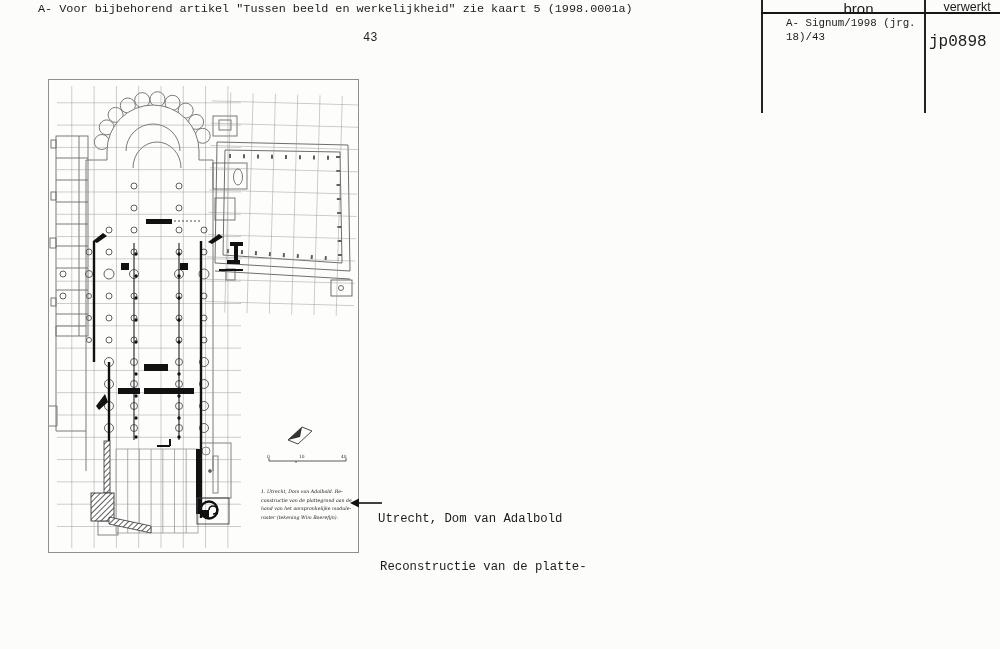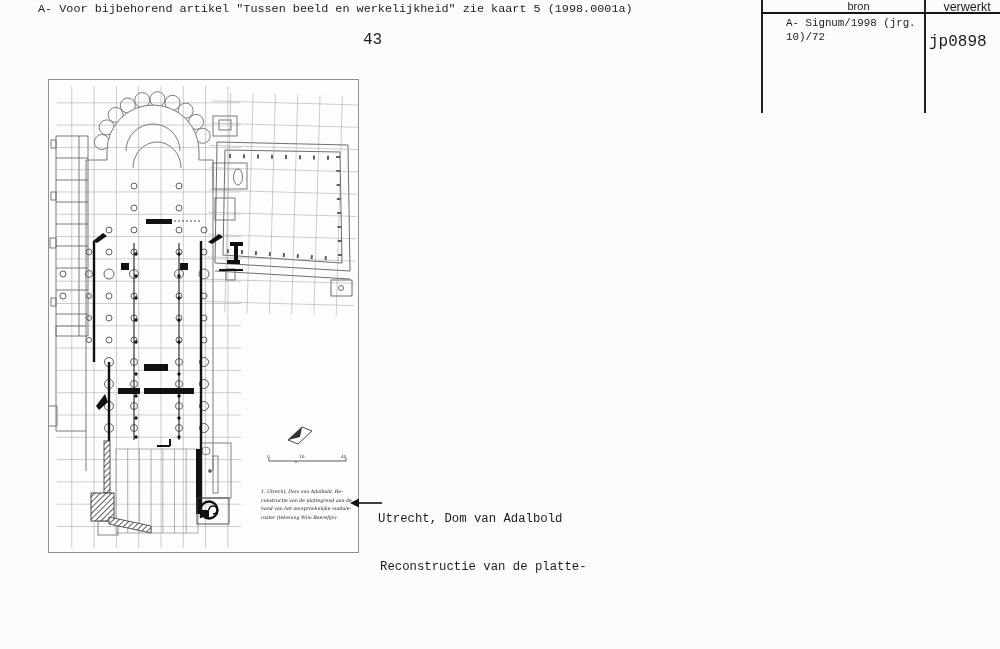--- a/index.html
+++ b/index.html
@@ -9,28 +9,28 @@
     background:#fcfcfa;
     font-family:"Liberation Mono", monospace;
     color:#1a1a1a;
     overflow:hidden;
   }
   .abs { position:absolute; }
   .typed { font-family:"Liberation Mono", monospace; color:#1c1c1c; }
   .print { font-family:"Liberation Sans", sans-serif; color:#1b1b1b; }
 
   #header-note { left:38px; top:2px; font-size:11.8px; letter-spacing:0; white-space:pre; }
-  #page-number { left:363px; top:31px; font-size:16px; }
+  #page-number { left:363px; top:31px; font-size:12px; }
 
   
   .tbl-vline { top:0; width:1.5px; height:113px; background:#222; }
   #tbl-vline-left { left:761px; }
   #tbl-vline-mid  { left:924px; }
   #tbl-hline { left:761px; top:12px; width:239px; height:2px; background:#161616; }
-  #tbl-head-bron { left:761px; top:0px; width:195px; text-align:center; font-size:11px; }
+  #tbl-head-bron { left:761px; top:0px; width:195px; text-align:center; font-size:15px; }
   #tbl-head-verwerkt { left:925px; top:0px; width:84px; text-align:center; font-size:12.5px; }
   #tbl-cell-bron { left:766px; top:16px; font-size:10.8px; line-height:14px; white-space:pre;margin-left:20px; }
   #tbl-cell-verwerkt { left:929px; top:33px; font-size:16px; }
 
   
   #drawing-frame { left:48px; top:79px; width:311px; height:474px; border:1px solid #8f8f8f; background:#fdfdfc; }
   #drawing-frame svg { display:block; }
 
   
   #caption-arrow { left:350px; top:496px; width:32px; height:13px; }
@@ -42,21 +42,21 @@
 
 <div class="abs typed" id="header-note">A- Voor bijbehorend artikel "Tussen beeld en werkelijkheid" zie kaart 5 (1998.0001a)</div>
 <div class="abs typed" id="page-number">43</div>
 
 <div>
   <div class="abs tbl-vline" id="tbl-vline-left"></div>
   <div class="abs tbl-vline" id="tbl-vline-mid"></div>
   <div class="abs" id="tbl-hline"></div>
   <div class="abs print" id="tbl-head-bron">bron</div>
   <div class="abs print" id="tbl-head-verwerkt">verwerkt</div>
-  <div class="abs typed" id="tbl-cell-bron"><span>A- Signum/1998 (jrg.</span><br><span>10)/72</span></div>
+  <div class="abs typed" id="tbl-cell-bron"><span>A- Signum/1998 (jrg.</span><br><span>18)/43</span></div>
   <div class="abs typed" id="tbl-cell-verwerkt">jp0898</div>
 </div>
 
 <div class="abs" id="drawing-frame">
 <svg width="309" height="472" viewBox="0 0 309 472" xmlns="http://www.w3.org/2000/svg">
   <defs>
     <pattern id="grid" width="22.3" height="22.3" patternUnits="userSpaceOnUse">
       <path d="M0 0.3 H22.3 M0.3 0 V22.3" stroke="#8d8d8d" stroke-width="0.55" fill="none"></path>
     </pattern>
     <pattern id="hatch" width="4" height="4" patternUnits="userSpaceOnUse" patternTransform="rotate(45)">

